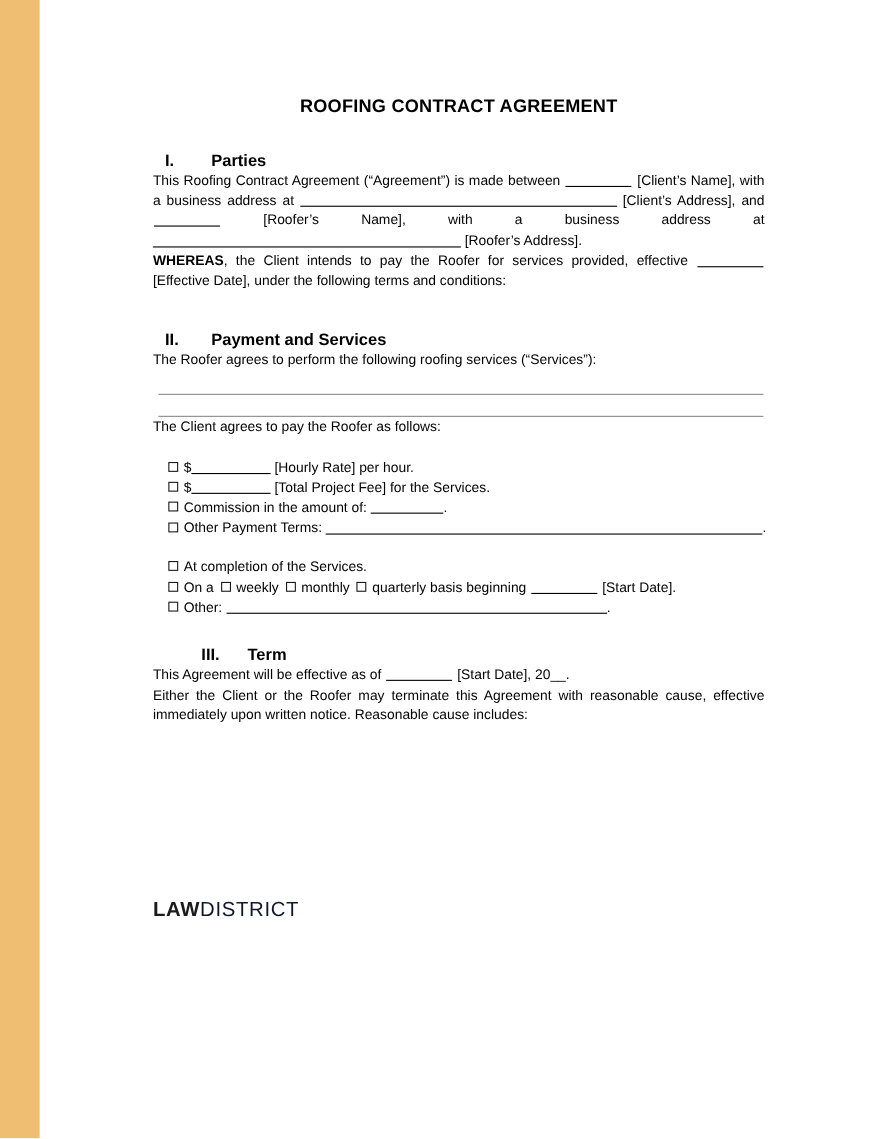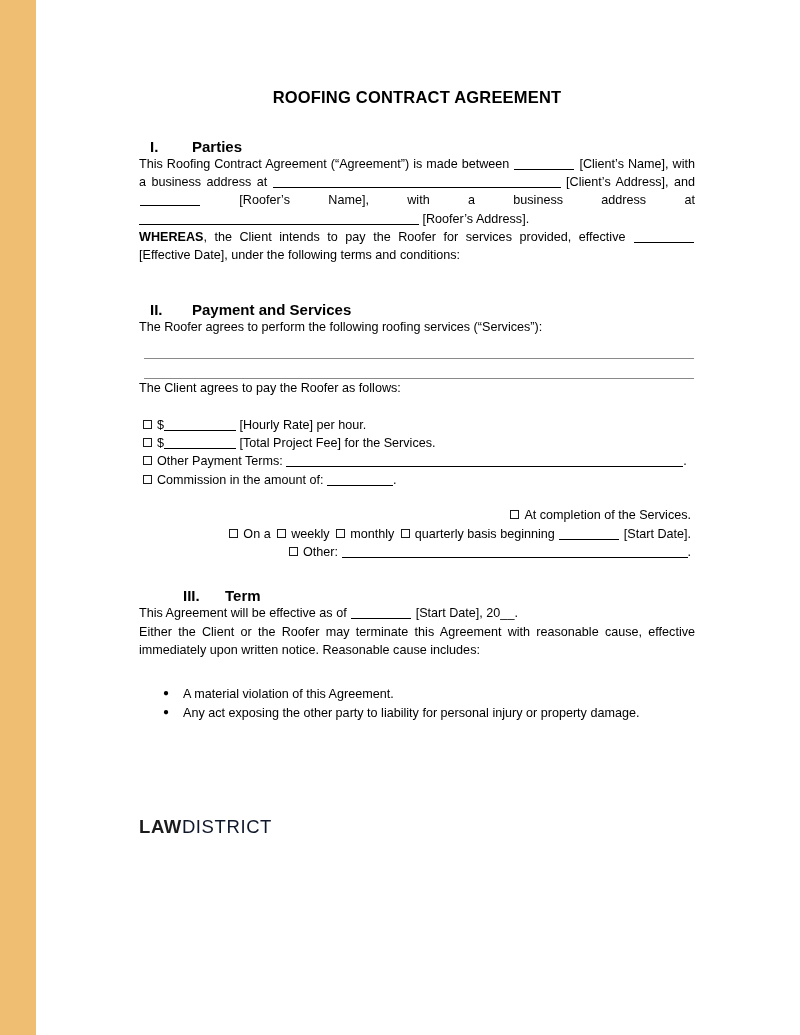--- a/index.html
+++ b/index.html
@@ -90,27 +90,27 @@
   }
   .service-lines {
     margin-top: 22px;
     margin-left: 5px;
     width: 550px;
   }
   .service-lines .rule-line + .rule-line { margin-top: 19px; }
 
   ul.checklist {
     list-style: none;
-    margin: 4px;
+    margin: 14px;
     padding: 0;
     font-size: 12.6px;
     line-height: 18.4px;
   }
   ul.checklist.first { margin-top: 18px; }
-  ul.checklist.second { margin-top: 17px; text-align: right; }
+  ul.checklist.second { margin-top: 17px; }
   ul.checklist li {
     white-space: nowrap;
     display: block;
   }
   .cbox {
     display: inline-block;
     width: 9px;
     height: 9px;
     border: 1.3px solid #1a1a1a;
     vertical-align: 0px;
@@ -206,26 +206,26 @@
     <ul class="checklist first">
       <li>
         <span class="cbox"></span><span>$</span><span class="fill" style="width:72px"></span>
         <span>[Hourly Rate] per hour.</span>
       </li>
       <li>
         <span class="cbox"></span><span>$</span><span class="fill" style="width:72px"></span>
         <span>[Total Project Fee] for the Services.</span>
       </li>
       <li>
+        <span class="cbox"></span><span>Commission in the amount of:</span>
+        <span class="fill" style="width:66px"></span><span>.</span>
+      </li>
+      <li>
         <span class="cbox"></span><span>Other Payment Terms:</span>
         <span class="fill" style="width:397px"></span><span>.</span>
-      </li>
-      <li>
-        <span class="cbox"></span><span>Commission in the amount of:</span>
-        <span class="fill" style="width:66px"></span><span>.</span>
       </li>
     </ul>
 
 
     <ul class="checklist second">
       <li>
         <span class="cbox"></span><span>At completion of the Services.</span>
       </li>
       <li>
         <span class="cbox"></span><span>On a</span>
@@ -248,23 +248,19 @@
     </div>
 
     <p class="body p-effective">
       <span>This Agreement will be effective as of</span>
       <span class="blank-sm"></span>
       <span>[Start Date], 20__.</span>
     </p>
 
     <p class="body p-terminate">Either the Client or the Roofer may terminate this Agreement with reasonable cause, effective immediately upon written notice. Reasonable cause includes:</p>
 
-    <ul class="bullets">
-      <li>A material violation of this Agreement.</li>
-      <li>Any act exposing the other party to liability for personal injury or property damage.</li>
-    </ul>
 
     <div class="logo">
       <span class="law">LAW</span><span class="district">DISTRICT</span>
     </div>
 
   </div>
 </div>
 
 </body></html>

